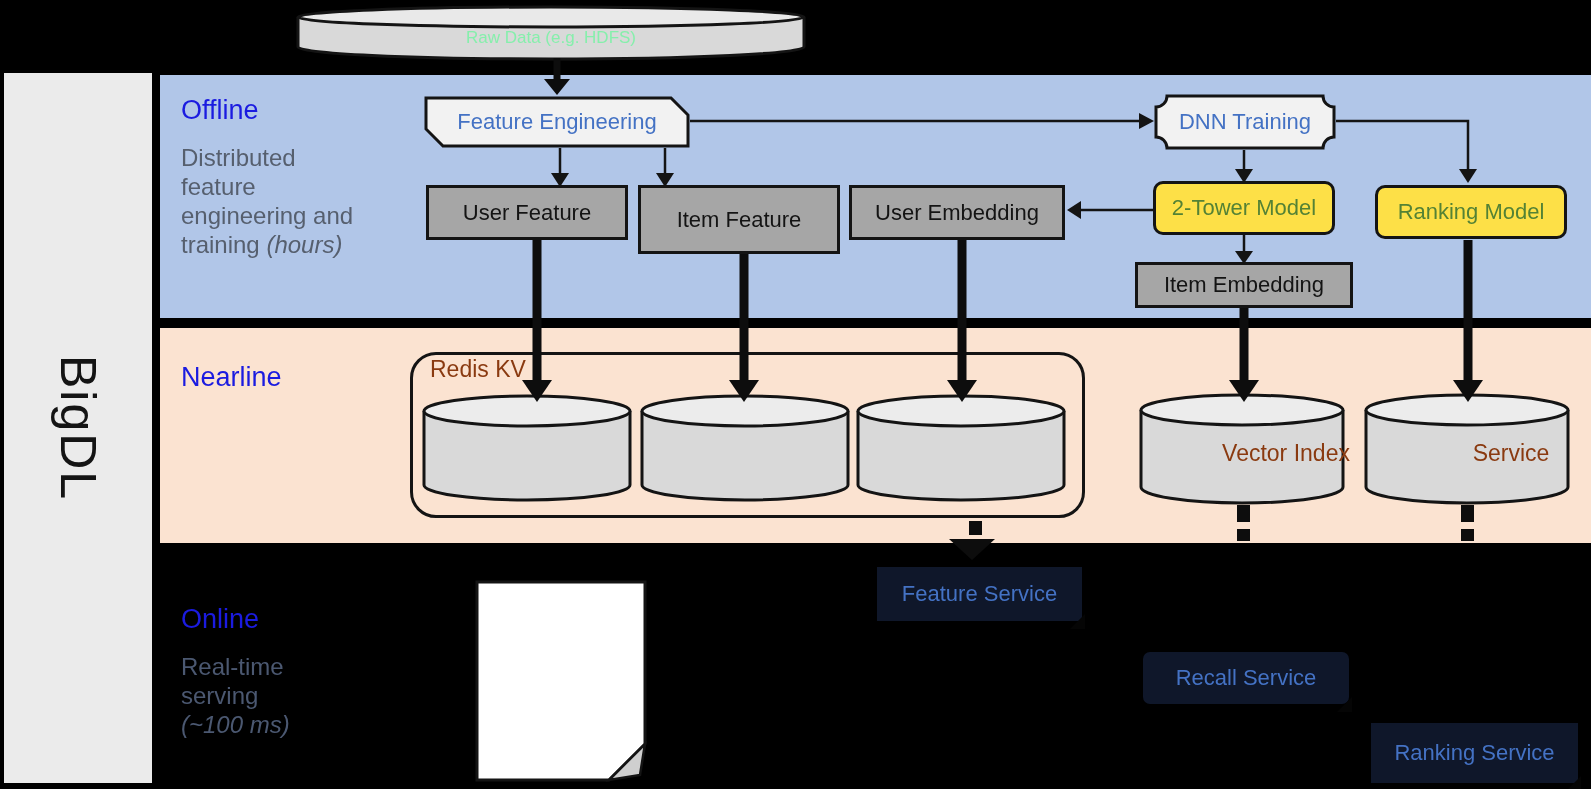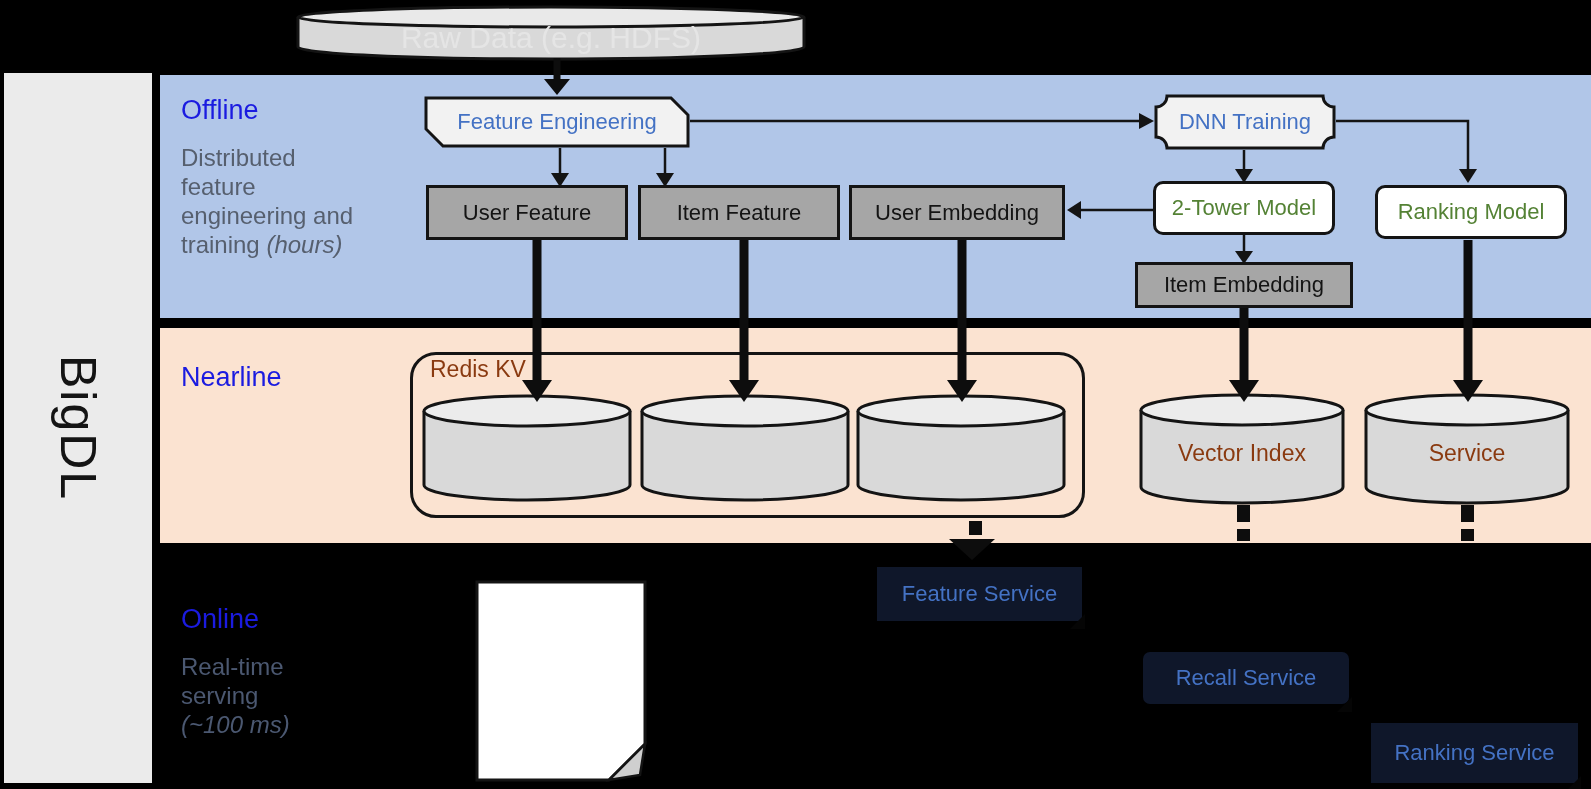--- a/index.html
+++ b/index.html
@@ -15,29 +15,29 @@
   .brand-text{writing-mode:vertical-rl;font-size:50px;color:#141414;letter-spacing:2px;}
   
   .sec-title{position:absolute;z-index:6;font-size:27px;color:#1b1be0;}
   .sec-desc{position:absolute;z-index:6;font-size:24px;line-height:29px;color:#565f6e;}
   .sec-desc.online-desc{color:#4b5871;}
   .it{font-style:italic;}
   
   .node{position:absolute;z-index:5;display:flex;align-items:center;justify-content:center;
         font-size:22px;box-sizing:border-box;}
   .node-gray{background:#a6a6a6;border:3px solid #141414;color:#141414;}
-  .node-light{background:#ffffff;border:3px solid #141414;border-radius:10px;}
+  .node-light{background:#fde047;border:3px solid #141414;border-radius:10px;}
   .txt-blue{color:#4472c4;}
   .txt-green{color:#548235;}
   .svc{background:#0f172a;color:#4472c4;z-index:5;}
   .fold-mark{position:absolute;right:-3px;bottom:-8px;width:0;height:0;
              border-bottom:15px solid #050505;border-left:15px solid transparent;}
   .shape-label{position:absolute;z-index:6;display:flex;align-items:center;justify-content:center;
                font-size:22px;}
-  .cyl-label{position:absolute;z-index:6;text-align:center;font-size:23px;color:#8a3a10;}
+  .cyl-label{position:absolute;z-index:6;text-align:center;font-size:23px;color:#8a3a10;padding-left:44px;}
   .redis-frame{position:absolute;left:410px;top:352px;width:675px;height:166px;z-index:2;
                border:3px solid #141414;border-radius:26px;box-sizing:border-box;}
   .redis-label{position:absolute;left:430px;top:356px;z-index:6;font-size:23px;color:#8a3a10;}
   svg.layer{position:absolute;left:0;top:0;z-index:4;}
   svg.shape{position:absolute;z-index:5;}
   svg.cyl{position:absolute;z-index:3;}
   .doc-label{position:absolute;z-index:6;display:flex;flex-direction:column;align-items:center;
              font-size:24px;line-height:31px;color:#4472c4;text-align:center;}
 </style>
 </head>
@@ -49,21 +49,21 @@
   <div class="band band-nearline"></div>
 
   <div class="brand-bar">
     <div class="brand-text">BigDL</div>
   </div>
 
   <svg class="cyl" style="left:296px;top:4px;" width="510" height="58" viewBox="0 0 510 58">
     <path d="M2 13 L2 43 A253 12 0 0 0 508 43 L508 13" fill="#d9d9d9" stroke="#141414" stroke-width="3"></path>
     <ellipse cx="255" cy="13" rx="253" ry="10" fill="#e9e9e9" stroke="#141414" stroke-width="3"></ellipse>
   </svg>
-  <div class="shape-label" style="left:296px;top:22px;width:510px;height:32px;font-size:30px;color:#e5e5e5;">Raw Data (e.g. HDFS)</div>
+  <div class="shape-label" style="left:296px;top:22px;width:510px;height:32px;font-size:17px;color:#86efac;">Raw Data (e.g. HDFS)</div>
 
   <div class="sec-title" style="left:181px;top:95px;">Offline</div>
   <div class="sec-desc" style="left:181px;top:143px;">
     <div>Distributed</div>
     <div>feature</div>
     <div>engineering and</div>
     <div><span>training </span><span class="it">(hours)</span></div>
   </div>
 
   <div class="sec-title" style="left:181px;top:362px;">Nearline</div>
@@ -79,21 +79,21 @@
     <path d="M2 2 H247 L264 19 V50 H19 L2 33 Z" fill="#f2f2f2" stroke="#141414" stroke-width="3"></path>
   </svg>
   <div class="shape-label txt-blue" style="left:424px;top:96px;width:266px;height:52px;">Feature Engineering</div>
 
   <svg class="shape" style="left:1154px;top:94px;" width="182" height="56" viewBox="0 0 182 56">
     <path d="M13 2 H169 A11 11 0 0 0 180 13 V43 A11 11 0 0 0 169 54 H13 A11 11 0 0 0 2 43 V13 A11 11 0 0 0 13 2 Z" fill="#f2f2f2" stroke="#141414" stroke-width="3"></path>
   </svg>
   <div class="shape-label txt-blue" style="left:1154px;top:94px;width:182px;height:56px;">DNN Training</div>
 
   <div class="node node-gray" style="left:426px;top:185px;width:202px;height:55px;">User Feature</div>
-  <div class="node node-gray" style="left:638px;top:185px;width:202px;height:55px;">Item Feature</div>
+  <div class="node node-gray" style="left:638px;top:185px;width:202px;height:69px;">Item Feature</div>
   <div class="node node-gray" style="left:849px;top:185px;width:216px;height:55px;">User Embedding</div>
   <div class="node node-gray" style="left:1135px;top:262px;width:218px;height:46px;">Item Embedding</div>
 
   <div class="node node-light txt-green" style="left:1153px;top:181px;width:182px;height:54px;">2-Tower Model</div>
   <div class="node node-light txt-green" style="left:1375px;top:185px;width:192px;height:54px;text-align:center;">Ranking Model</div>
 
   <div class="redis-frame"></div>
   <div class="redis-label">Redis KV</div>
 
   <svg class="cyl" style="left:422px;top:393px;" width="210" height="110" viewBox="0 0 210 110">

